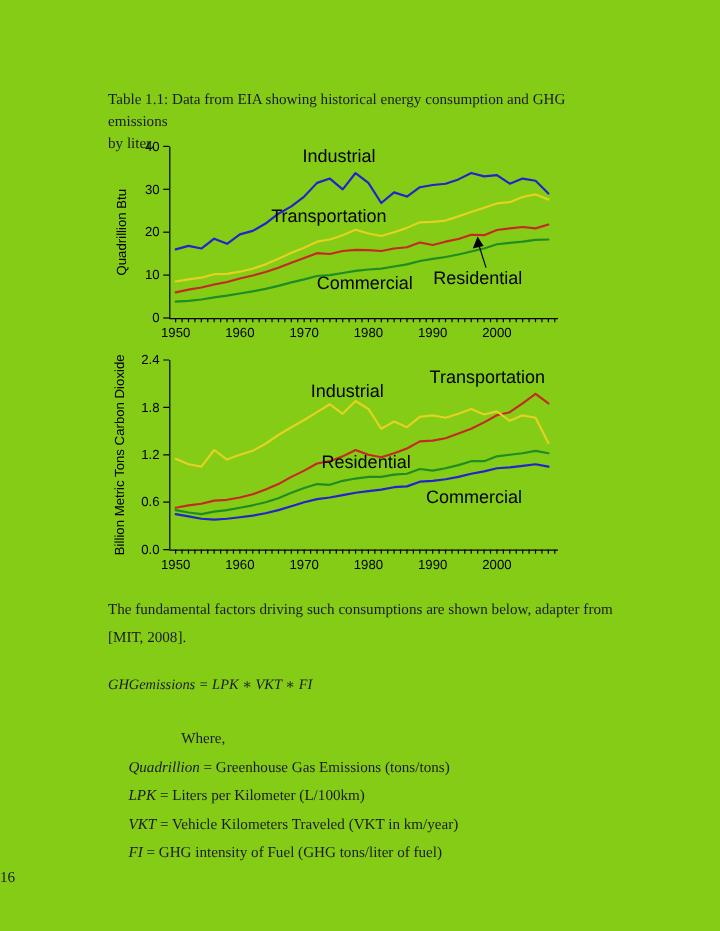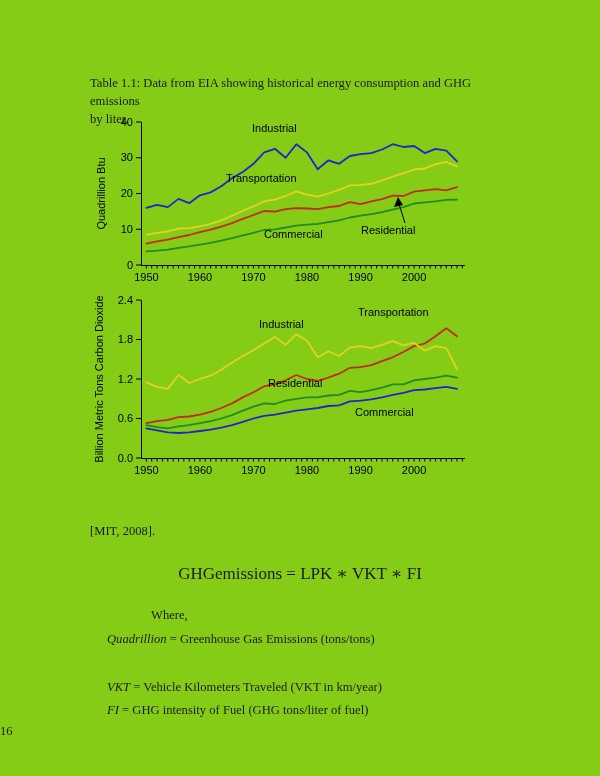--- a/index.html
+++ b/index.html
@@ -8,25 +8,25 @@
     font-family:"Liberation Serif","DejaVu Serif",serif;color:#1b1b1b;
     overflow:hidden;margin:0 auto;padding-left:16px;
   }
   .textline{position:absolute;font-size:12.6px;line-height:17px;white-space:nowrap;}
   .caption{position:absolute;left:90px;top:74px;width:430px;font-size:12.6px;line-height:18px;}
   .figure{position:absolute;left:0;top:0;width:600px;height:776px;pointer-events:none;}
   svg.chart{position:absolute;}
   .tick{font-family:"Liberation Sans","DejaVu Sans",sans-serif;font-size:11px;fill:#000;}
   .clabel{
     position:absolute;font-family:"Liberation Sans","DejaVu Sans",sans-serif;
-    font-size:11px;color:#000;white-space:nowrap;
+    font-size:15px;color:#000;white-space:nowrap;
   }
   .equation{
-    position:absolute;left:90px;top:563px;width:420px;text-align:center;
-    font-size:17px;
+    position:absolute;left:90px;top:563px;width:420px;
+    font-style:italic;font-size:12px;
   }
   .def .term{font-style:italic;}
   .pagenum{position:absolute;left:0;top:724px;width:600px;text-align:left;font-size:12.6px;}
   .arrow-svg{position:absolute;}
 </style>
 </head>
 <body>
 
 <div class="page">
 
@@ -216,29 +216,33 @@
       <line x1="13" y1="27" x2="7" y2="8" stroke="#000" stroke-width="1"></line>
       <polygon points="6,1 2,11 11,9" fill="#000"></polygon>
     </svg>
 
     <div class="clabel" style="left:358px;top:306px;">Transportation</div>
     <div class="clabel" style="left:259px;top:318px;">Industrial</div>
     <div class="clabel" style="left:268px;top:377px;">Residential</div>
     <div class="clabel" style="left:355px;top:406px;">Commercial</div>
   </div>
 
+  <div class="textline" style="left:90px;top:500px;">The fundamental factors driving such consumptions are shown below, adapter from</div>
   <div class="textline" style="left:90px;top:523px;">[MIT, 2008].</div>
 
   <div class="equation">GHGemissions = LPK ∗ VKT ∗ FI</div>
 
   <div class="textline" style="left:107px;top:607px;margin-left:44px;">Where,</div>
 
   <div class="textline def" style="left:107px;top:631px;">
     <span class="term">Quadrillion</span><span> = Greenhouse Gas Emissions (tons/tons)</span>
   </div>
+  <div class="textline def" style="left:107px;top:655px;">
+    <span class="term">LPK</span><span> = Liters per Kilometer (L/100km)</span>
+  </div>
   <div class="textline def" style="left:107px;top:702px;">
     <span class="term">FI</span><span> = GHG intensity of Fuel (GHG tons/liter of fuel)</span>
   </div>
   <div class="textline def" style="left:107px;top:679px;">
     <span class="term">VKT</span><span> = Vehicle Kilometers Traveled (VKT in km/year)</span>
   </div>
 
   <div class="pagenum">16</div>
 
 </div>

